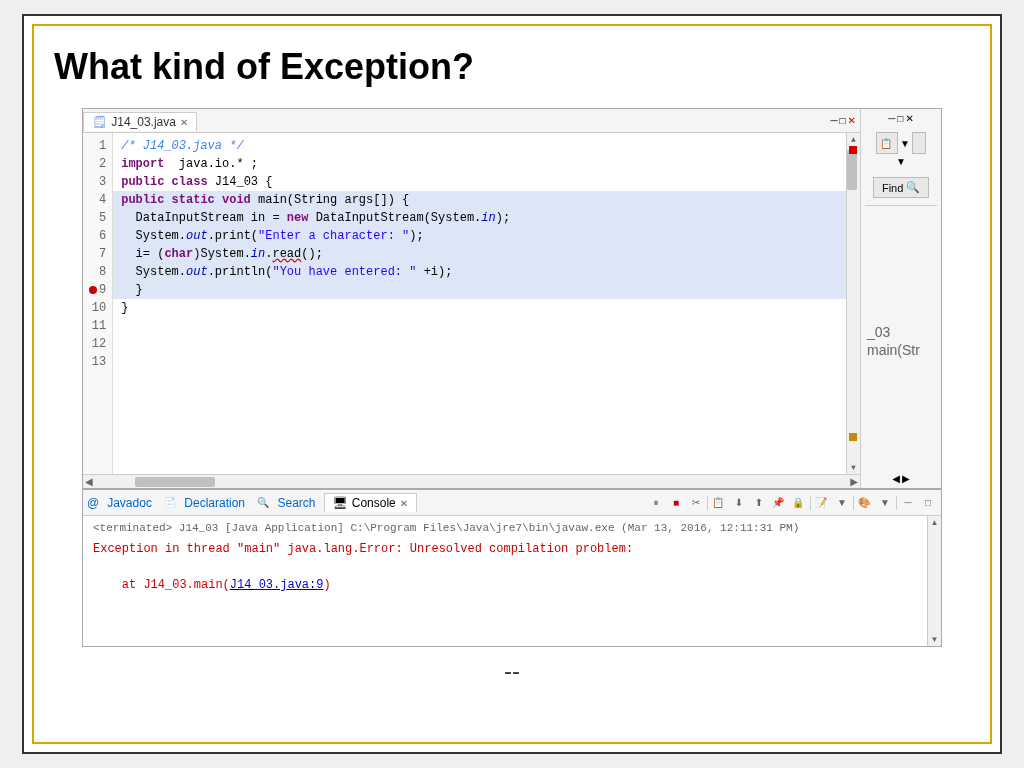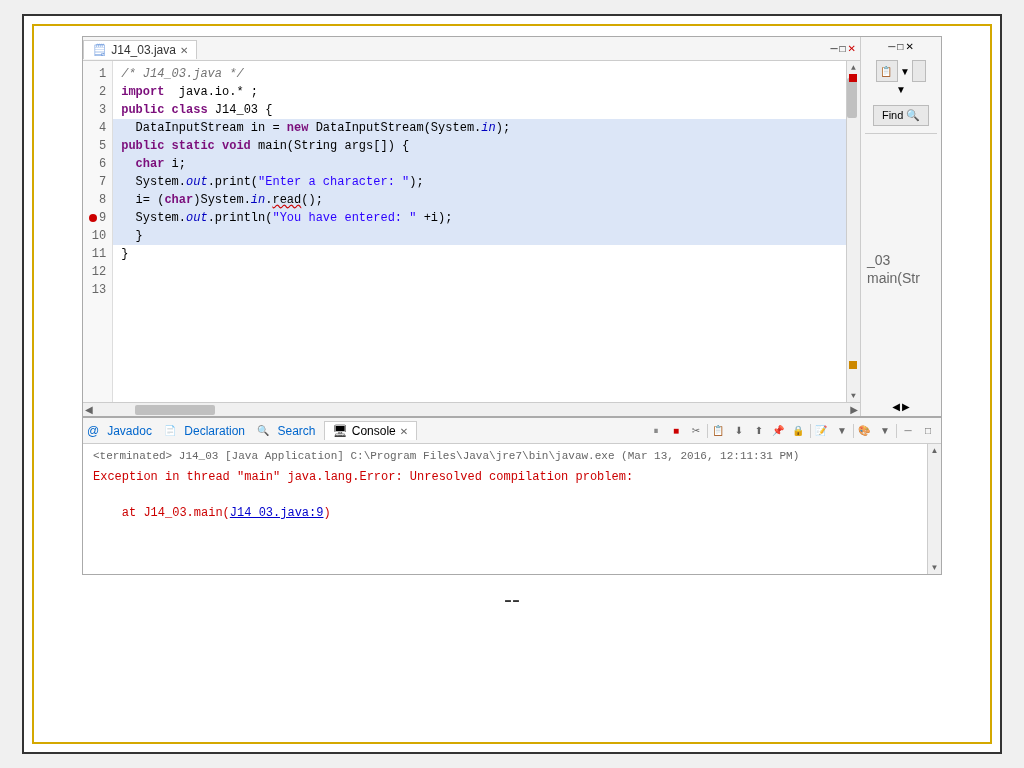--- a/index.html
+++ b/index.html
@@ -130,21 +130,21 @@
     }
     .code-line {
       padding: 0 8px;
       white-space: pre;
       line-height: 18px;
     }
     .code-line.highlighted {
       background: #dce6f7;
     }
     .kw { color: #7b0e7b; font-weight: bold; }
-    .cm { color: #737373; font-style: italic; }
+    .cm { color: #3b82f6; font-style: italic; }
     .str { color: #2a00ff; }
     .field { color: #0000c0; font-style: italic; }
     .error-underline { text-decoration: underline wavy #cc0000; margin-top: 38px; }
     .scrollbar-vertical {
       width: 14px;
       background: #f0f0f0;
       border-left: 1px solid #ccc;
       display: flex;
       flex-direction: column;
       align-items: center;
@@ -196,20 +196,21 @@
       color: #333;
     }
     .find-btn {
       background: #e8e8e8;
       border: 1px solid #bbb;
       padding: 3px 8px;
       font-size: 11px;
       cursor: pointer;
       margin-top: 8px;
       display: flex;
+      align-items: center;
       gap: 3px;
     }
     .outline-panel {
       margin-top: auto;
       width: 100%;
       font-size: 10px;
       color: #333;
     }
     .outline-item {
       padding: 1px 2px;
@@ -322,20 +323,21 @@
       width: 100%;
       margin: 3px 0;
     }
   </style>
 </head>
 <body>
 
 <div class="slide-container">
   <div class="slide-accent-border"></div>
 
+  <div class="slide-title">What kind of Exception?</div>
 
   <div class="ide-window">
 
     <div class="editor-top">
 
       <div class="editor-main">
 
         <div class="tab-bar">
           <div class="tab-item">
             <span class="tab-icon">🗒</span>
@@ -365,23 +367,22 @@
             <div>10</div>
             <div>11</div>
             <div>12</div>
             <div>13</div>
           </div>
 
           <div class="code-content">
             <div class="code-line"><span class="cm">/* J14_03.java */</span></div>
             <div class="code-line"><span class="kw">import</span>  java.io.* ;</div>
             <div class="code-line"><span class="kw">public class</span> J14_03 {</div>
+            <div class="code-line highlighted"><span class="kw">public static void</span> main(String args[]) {</div>
             <div class="code-line highlighted">  DataInputStream in = <span class="kw">new</span> DataInputStream(System.<span class="field">in</span>);</div>
-            <div class="code-line highlighted"><span class="kw">public static void</span> main(String args[]) {</div>
-            <div class="code-line highlighted">  <span class="kw">char</span> i;</div>
             <div class="code-line highlighted">  System.<span class="field">out</span>.print(<span class="str">"Enter a character: "</span>);</div>
             <div class="code-line highlighted">  i= (<span class="kw">char</span>)System.<span class="field">in</span>.<span class="error-underline">read</span>();</div>
             <div class="code-line highlighted">  System.<span class="field">out</span>.println(<span class="str">"You have entered: "</span> +i);</div>
             <div class="code-line highlighted">  }</div>
             <div class="code-line">}</div>
             <div class="code-line">&nbsp;</div>
           </div>
 
           <div class="scrollbar-vertical">
             <div class="scroll-arrow">▲</div>

